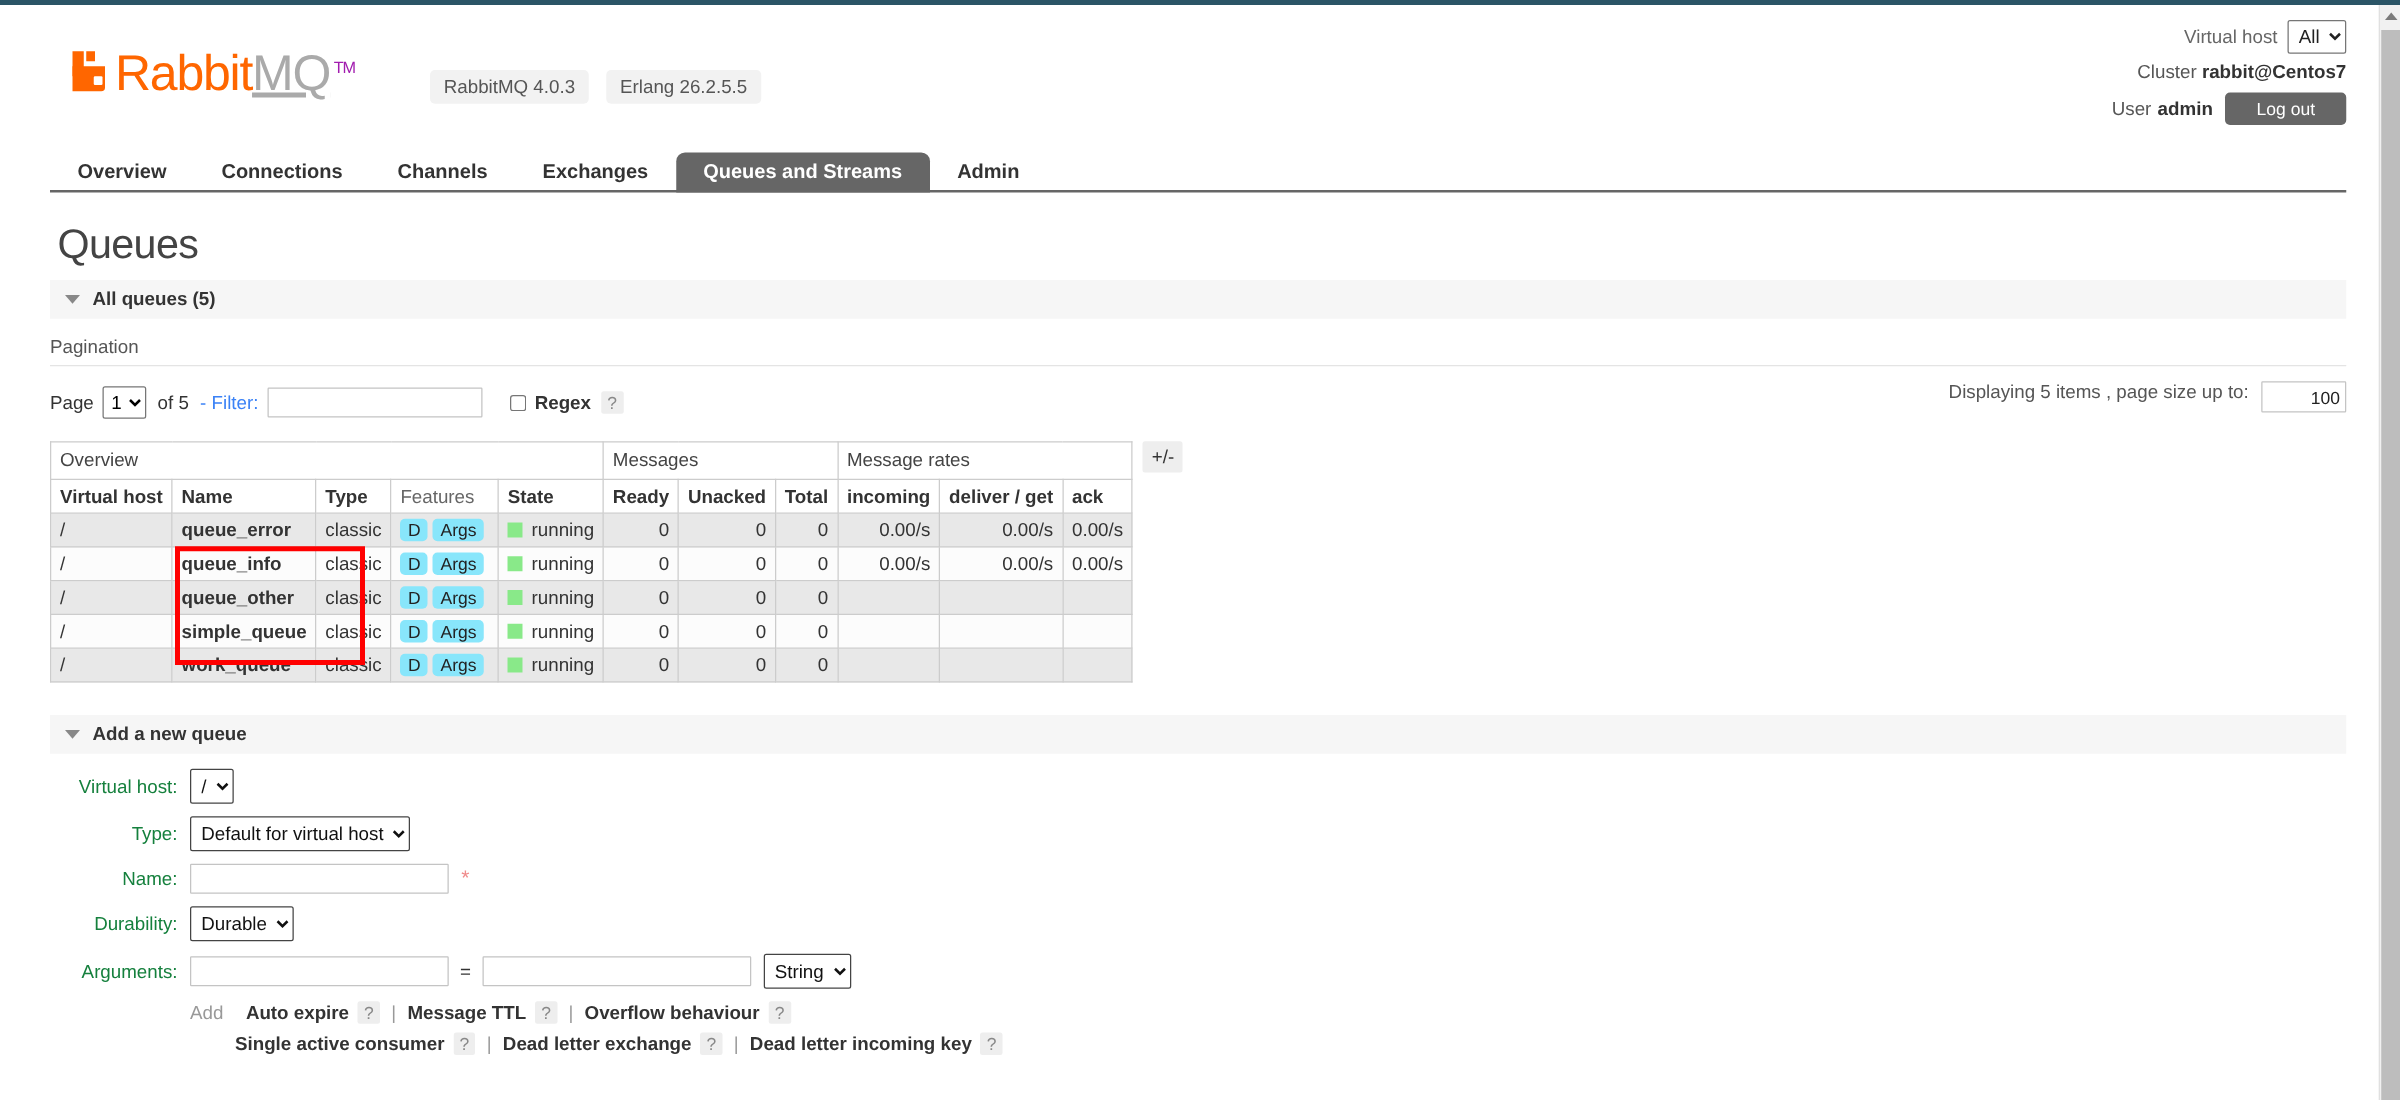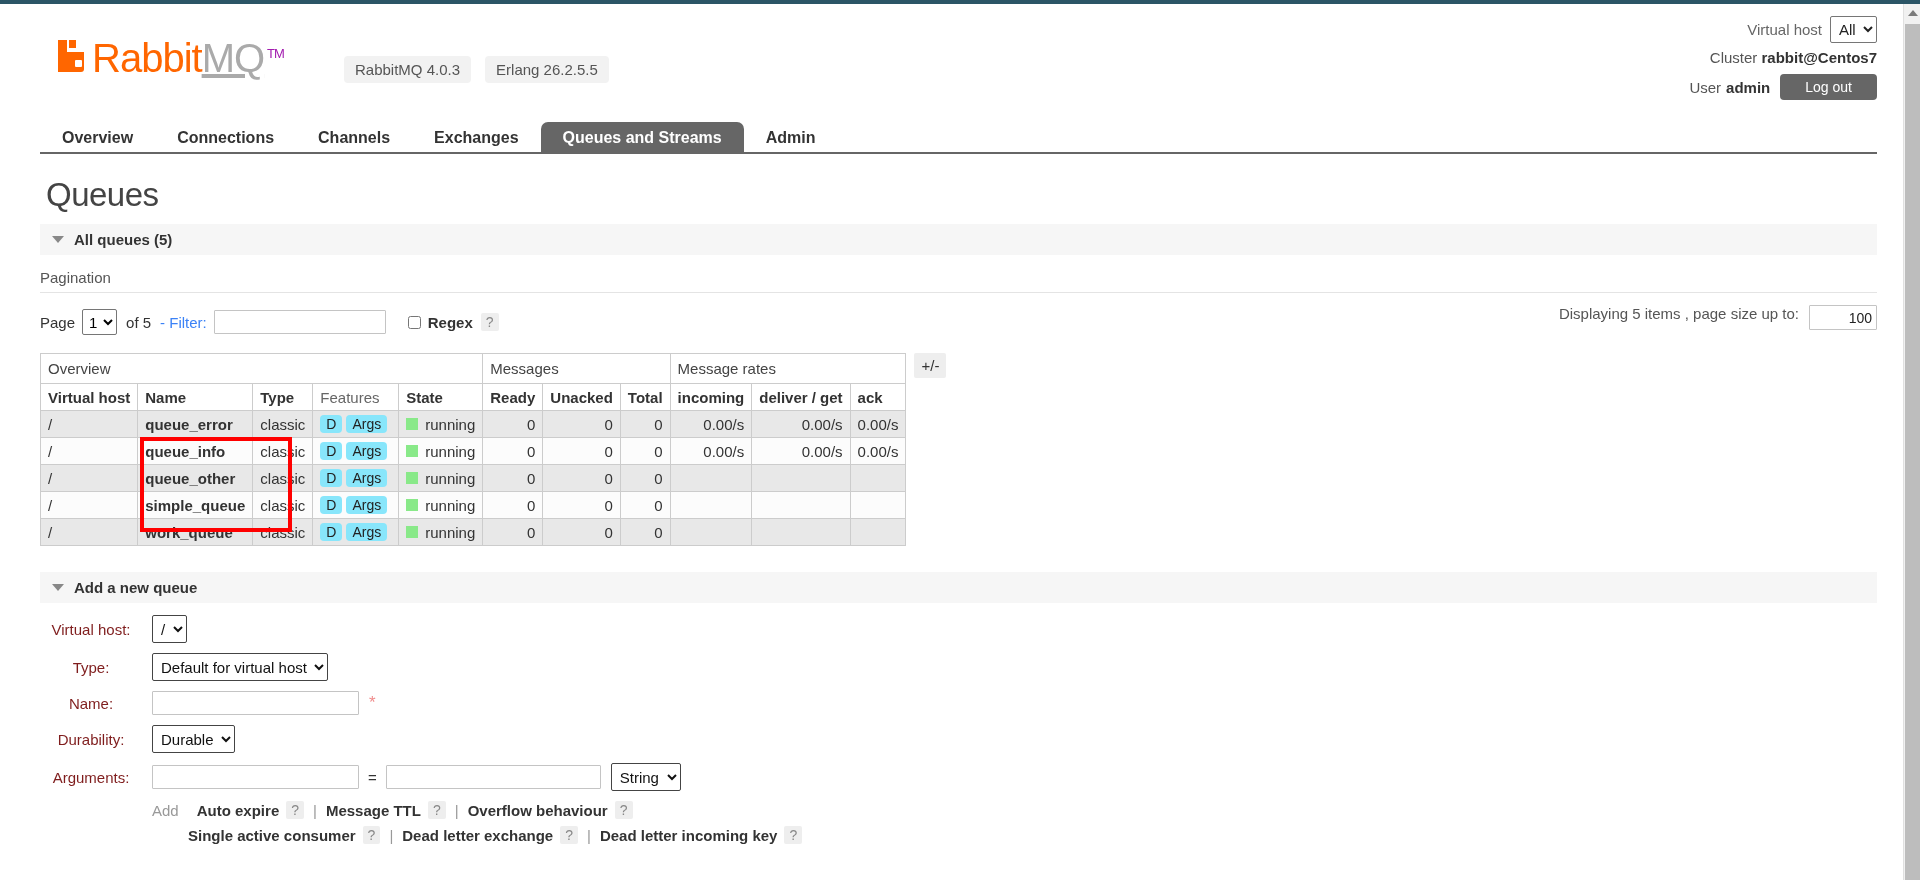--- a/index.html
+++ b/index.html
@@ -335,23 +335,23 @@
     border: 4px solid #f00;
     pointer-events: none;
     z-index: 50;
   }
 
   
   .form-wrap { margin: 0 26px 0 40px; padding-top: 12px; }
   .frow { display: flex; align-items: center; margin-bottom: 10px; }
   .frow .flabel {
     width: 102px;
-    text-align: center;
-    font-size: 15px;
-    color: #7f1d1d;
+    text-align: right;
+    font-size: 15px;
+    color: #15803d;
     margin-right: 10px;
   }
   .sel-sm {
     font-family: "Liberation Sans", sans-serif;
     font-size: 15px; border: 1px solid #444; background: #fff;
     padding: 3px 4px; height: 28px; border-radius: 2px; color: #111;
   }
   .req-star { color: #f08c8c; font-size: 17px; margin-left: 10px; }
   .name-input { width: 207px; height: 25px; }
   .arg-k { width: 207px; height: 25px; }

